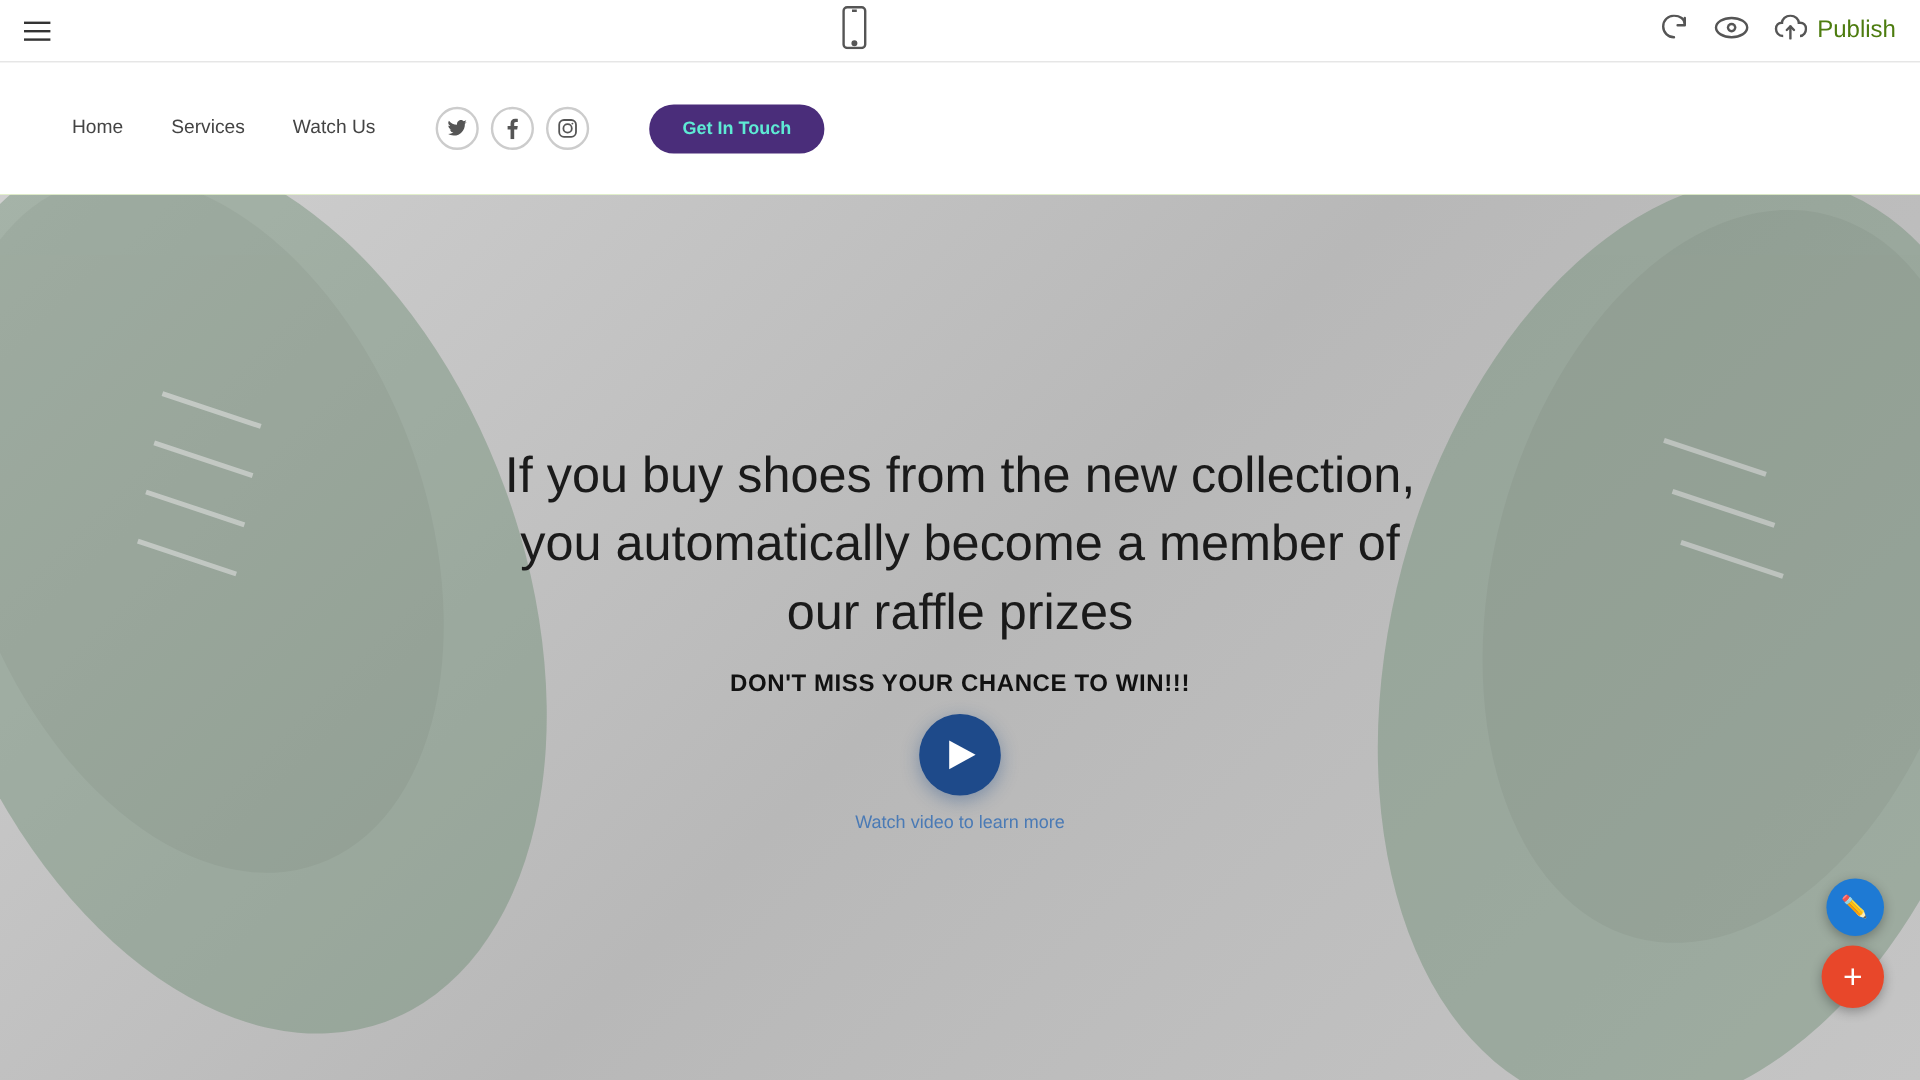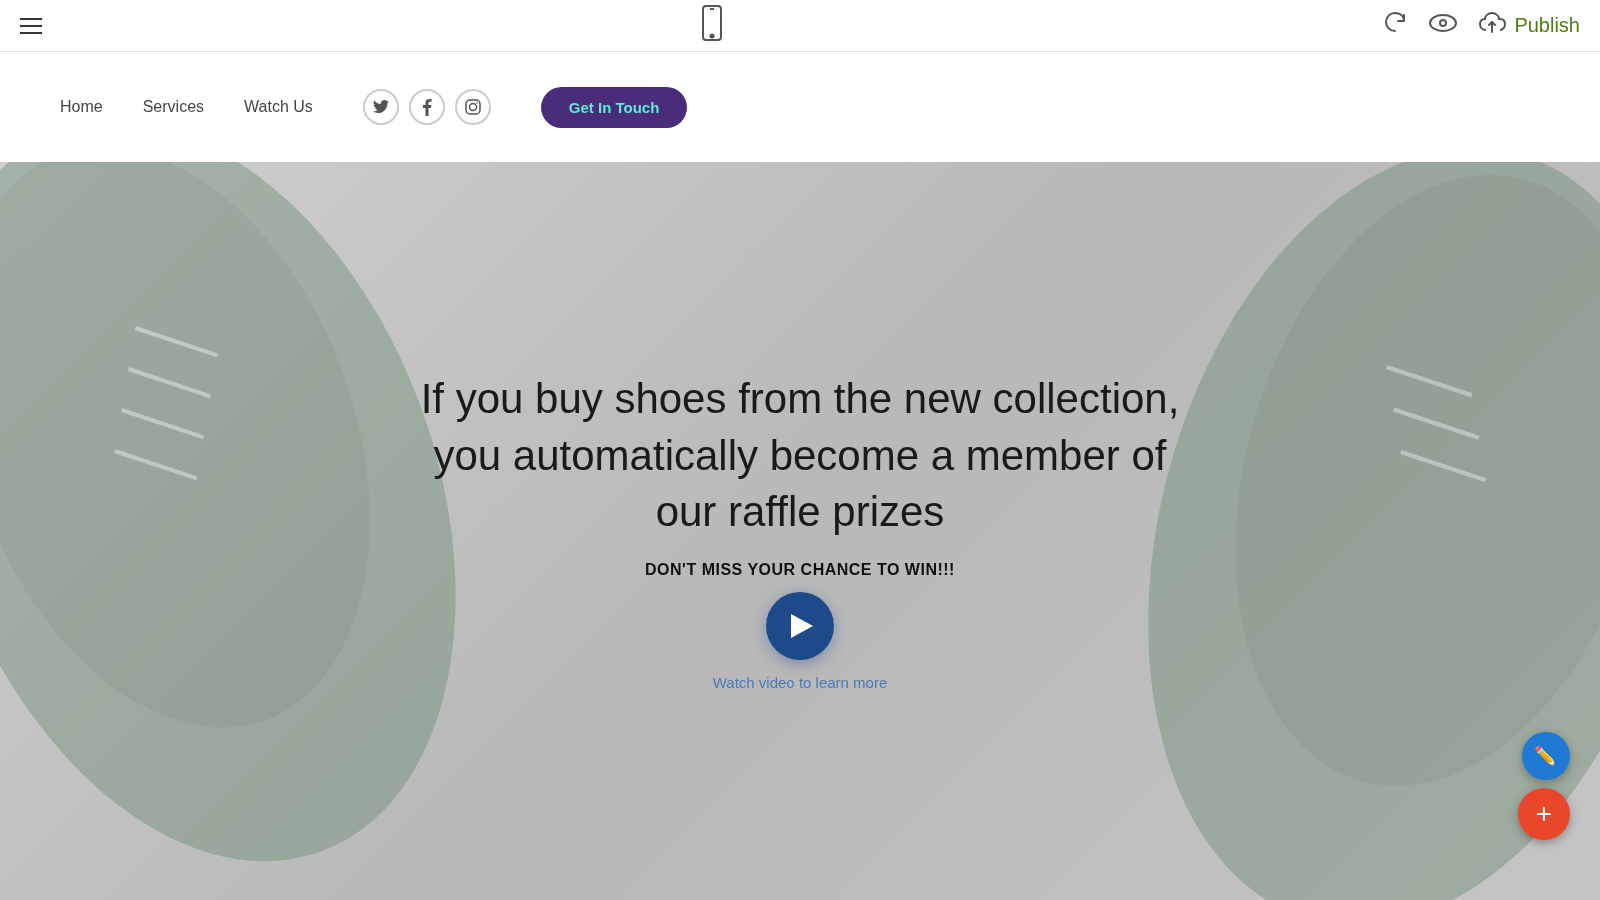--- a/index.html
+++ b/index.html
@@ -120,21 +120,21 @@
 
     .hero-headline {
       font-size: 42px;
       font-weight: 400;
       color: #1a1a1a;
       line-height: 1.35;
       margin-bottom: 20px;
     }
 
     .hero-subtext {
-      font-size: 16px;
+      font-size: 20px;
       font-weight: 700;
       color: #111;
       letter-spacing: 0.5px;
       margin-bottom: 13px;
     }
 
     .play-button-wrap {
       display: flex;
       flex-direction: column;
       align-items: center;

